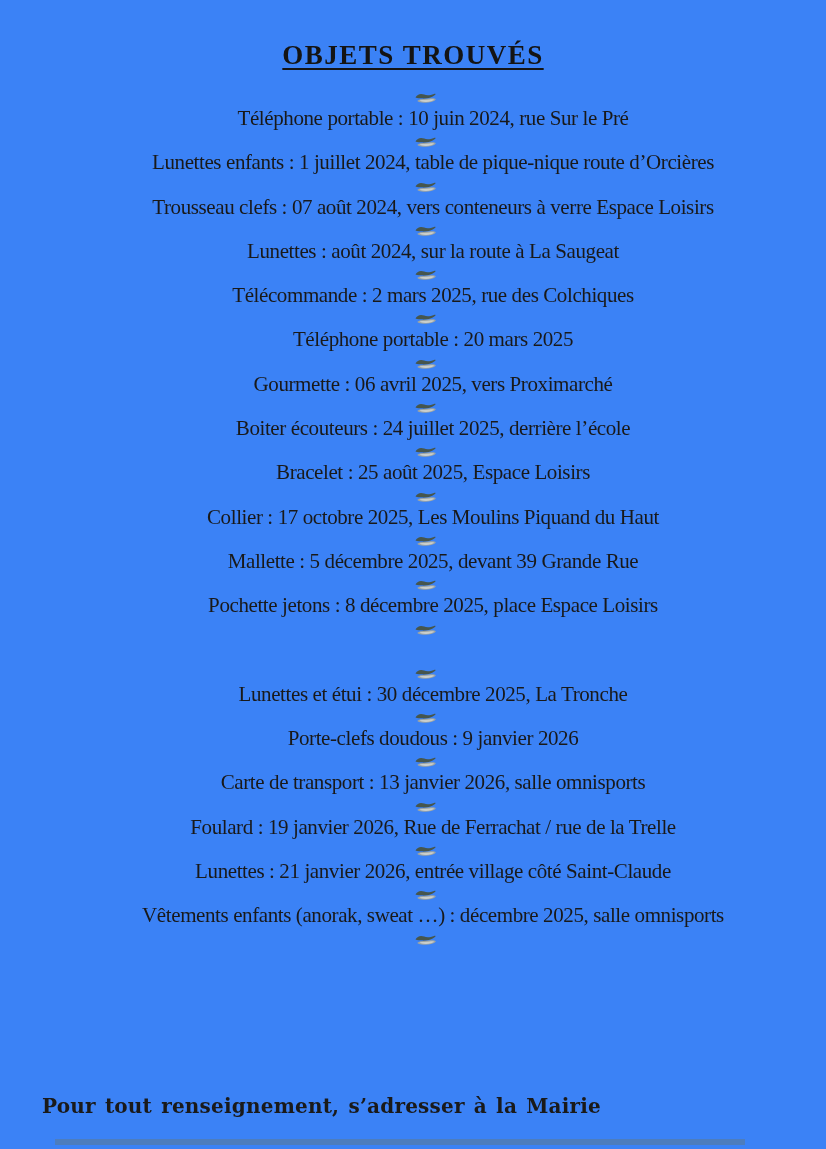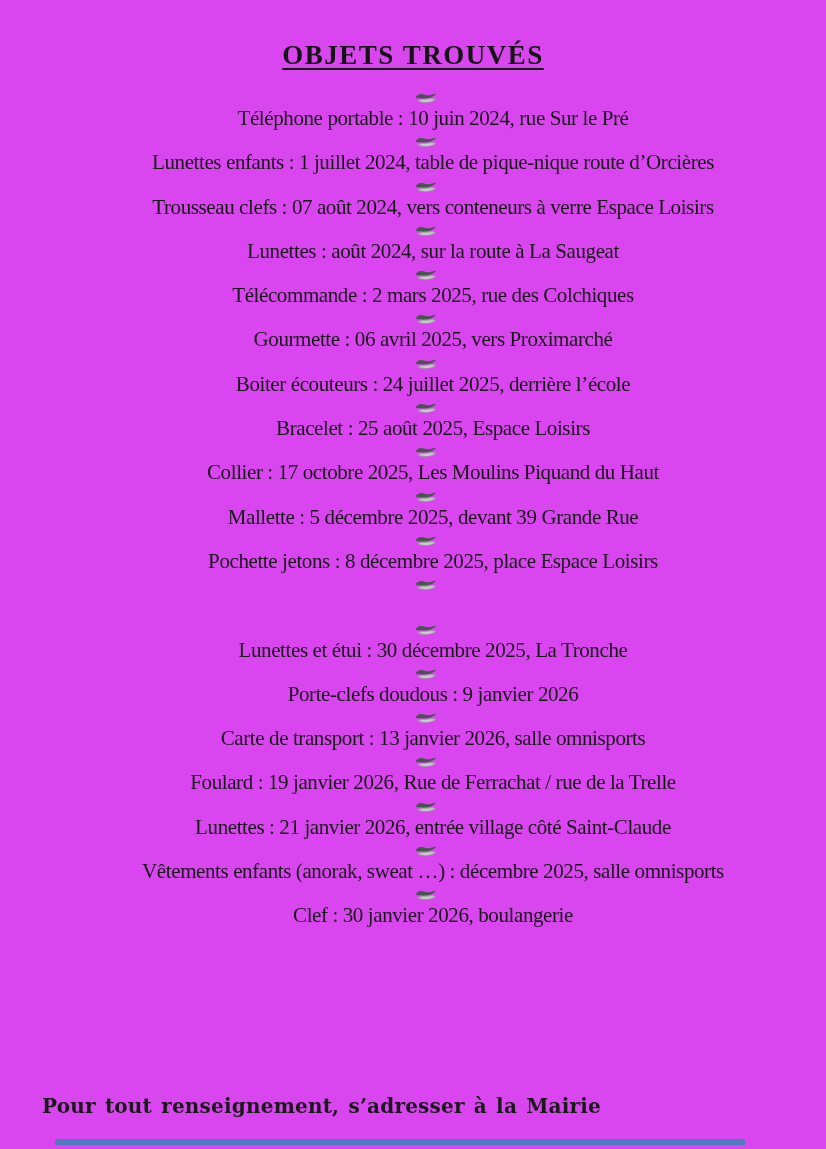--- a/index.html
+++ b/index.html
@@ -4,21 +4,21 @@
 <style>
   html, body {
     margin: 0;
     padding: 0;
     background: #ffffff;
   }
   .page {
     position: relative;
     width: 826px;
     height: 1149px;
-    background: #d946ef;
+    background: #3b82f6;
     overflow: hidden;
     font-family: "Liberation Serif", serif;
     color: #191919;
   }
   .doc-title {
     position: absolute;
     top: 22px;
     left: 0;
     width: 100%;
     text-align: center;
@@ -137,20 +137,30 @@
       <span class="bullet">
         <svg viewBox="0 0 24 16" xmlns="http://www.w3.org/2000/svg" aria-hidden="true">
           <path d="M1.5 7.6 C3.2 3.8 7.2 3.2 10.2 4.6 C12.8 5.7 16.4 5.4 20 3.9 C21.6 3.3 22.1 3.9 20.9 5.1 C17.8 7.8 13.1 9.0 9.5 8.4 C6.4 7.9 3.4 8.8 1.5 7.6 Z" fill="#46564d"></path>
           <path d="M3.8 10.4 C7.0 8.6 11.2 9.4 14.8 8.6 C17.9 7.9 20.8 8.2 21.6 9.0 C22.2 9.7 20.4 11.3 17.3 12.1 C13.1 13.1 7.4 12.9 4.5 11.7 C3.4 11.2 3.2 10.8 3.8 10.4 Z" fill="#9fa5a3"></path>
           <path d="M5.5 10.6 C8.5 9.4 12.5 10.0 15.8 9.4 C18.0 9.0 19.8 9.2 20.2 9.7 C19.0 10.9 15.4 11.8 12.2 11.9 C9.4 12.0 6.4 11.5 5.5 10.6 Z" fill="#c9cecc"></path>
         </svg>
       </span>
       <span class="item-text">Télécommande : 2 mars 2025, rue des Colchiques</span>
     </li>
 
+    <li>
+      <span class="bullet">
+        <svg viewBox="0 0 24 16" xmlns="http://www.w3.org/2000/svg" aria-hidden="true">
+          <path d="M1.5 7.6 C3.2 3.8 7.2 3.2 10.2 4.6 C12.8 5.7 16.4 5.4 20 3.9 C21.6 3.3 22.1 3.9 20.9 5.1 C17.8 7.8 13.1 9.0 9.5 8.4 C6.4 7.9 3.4 8.8 1.5 7.6 Z" fill="#46564d"></path>
+          <path d="M3.8 10.4 C7.0 8.6 11.2 9.4 14.8 8.6 C17.9 7.9 20.8 8.2 21.6 9.0 C22.2 9.7 20.4 11.3 17.3 12.1 C13.1 13.1 7.4 12.9 4.5 11.7 C3.4 11.2 3.2 10.8 3.8 10.4 Z" fill="#9fa5a3"></path>
+          <path d="M5.5 10.6 C8.5 9.4 12.5 10.0 15.8 9.4 C18.0 9.0 19.8 9.2 20.2 9.7 C19.0 10.9 15.4 11.8 12.2 11.9 C9.4 12.0 6.4 11.5 5.5 10.6 Z" fill="#c9cecc"></path>
+        </svg>
+      </span>
+      <span class="item-text">Téléphone portable : 20 mars 2025</span>
+    </li>
 
     <li>
       <span class="bullet">
         <svg viewBox="0 0 24 16" xmlns="http://www.w3.org/2000/svg" aria-hidden="true">
           <path d="M1.5 7.6 C3.2 3.8 7.2 3.2 10.2 4.6 C12.8 5.7 16.4 5.4 20 3.9 C21.6 3.3 22.1 3.9 20.9 5.1 C17.8 7.8 13.1 9.0 9.5 8.4 C6.4 7.9 3.4 8.8 1.5 7.6 Z" fill="#46564d"></path>
           <path d="M3.8 10.4 C7.0 8.6 11.2 9.4 14.8 8.6 C17.9 7.9 20.8 8.2 21.6 9.0 C22.2 9.7 20.4 11.3 17.3 12.1 C13.1 13.1 7.4 12.9 4.5 11.7 C3.4 11.2 3.2 10.8 3.8 10.4 Z" fill="#9fa5a3"></path>
           <path d="M5.5 10.6 C8.5 9.4 12.5 10.0 15.8 9.4 C18.0 9.0 19.8 9.2 20.2 9.7 C19.0 10.9 15.4 11.8 12.2 11.9 C9.4 12.0 6.4 11.5 5.5 10.6 Z" fill="#c9cecc"></path>
         </svg>
       </span>
       <span class="item-text">Gourmette : 06 avril 2025, vers Proximarché</span>
@@ -289,21 +299,20 @@
     </li>
 
     <li>
       <span class="bullet">
         <svg viewBox="0 0 24 16" xmlns="http://www.w3.org/2000/svg" aria-hidden="true">
           <path d="M1.5 7.6 C3.2 3.8 7.2 3.2 10.2 4.6 C12.8 5.7 16.4 5.4 20 3.9 C21.6 3.3 22.1 3.9 20.9 5.1 C17.8 7.8 13.1 9.0 9.5 8.4 C6.4 7.9 3.4 8.8 1.5 7.6 Z" fill="#46564d"></path>
           <path d="M3.8 10.4 C7.0 8.6 11.2 9.4 14.8 8.6 C17.9 7.9 20.8 8.2 21.6 9.0 C22.2 9.7 20.4 11.3 17.3 12.1 C13.1 13.1 7.4 12.9 4.5 11.7 C3.4 11.2 3.2 10.8 3.8 10.4 Z" fill="#9fa5a3"></path>
           <path d="M5.5 10.6 C8.5 9.4 12.5 10.0 15.8 9.4 C18.0 9.0 19.8 9.2 20.2 9.7 C19.0 10.9 15.4 11.8 12.2 11.9 C9.4 12.0 6.4 11.5 5.5 10.6 Z" fill="#c9cecc"></path>
         </svg>
       </span>
-      <span class="item-text">Clef : 30 janvier 2026, boulangerie</span>
     </li>
   </ul>
 
   <div class="footer-note">Pour tout renseignement, s’adresser à la Mairie</div>
 
   <div class="accent-bar" style="background: rgb(77, 125, 190);"></div>
 
 </div>
 
 </body></html>

